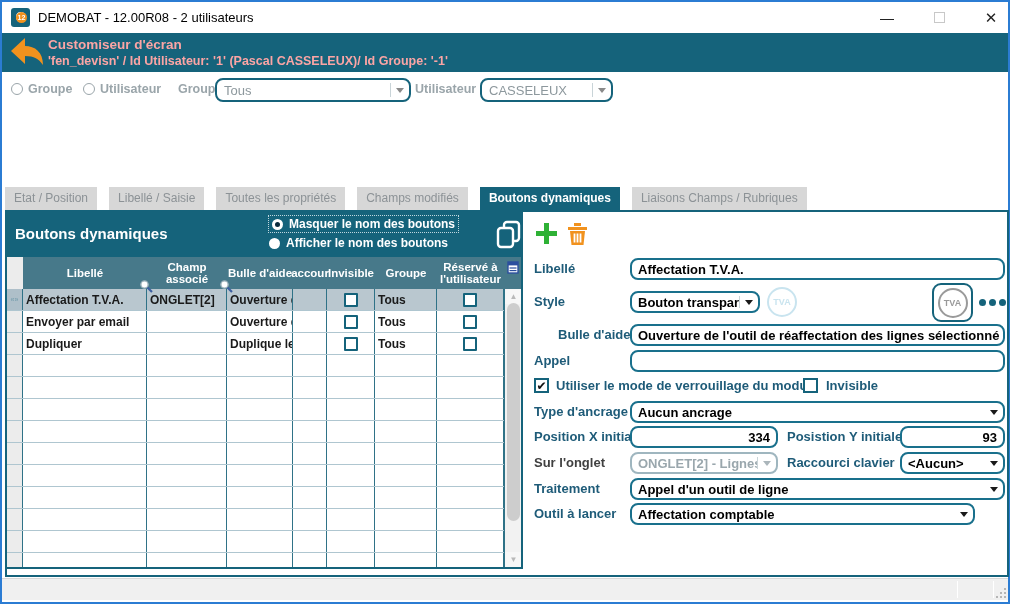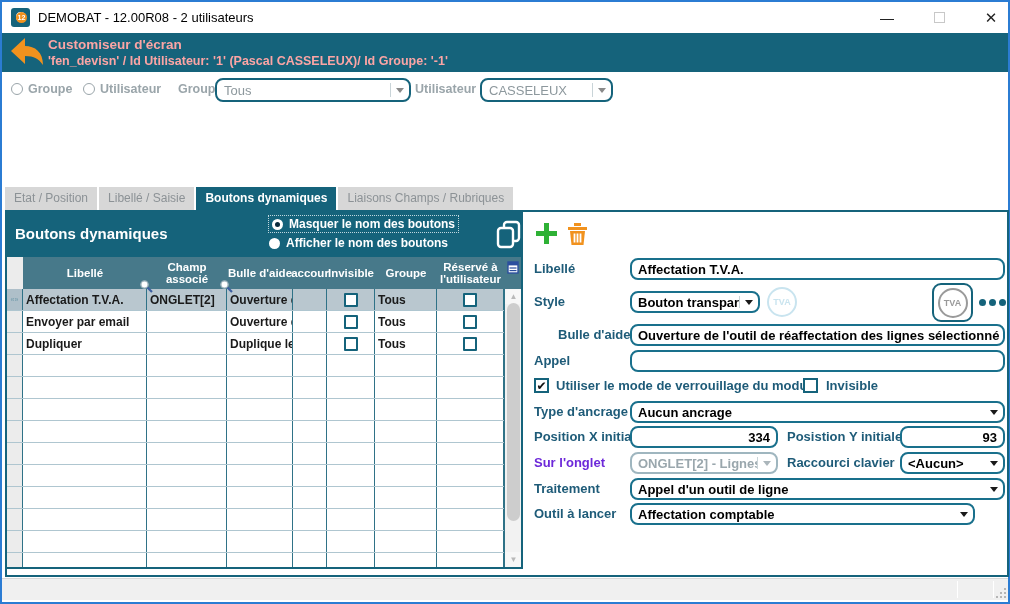--- a/index.html
+++ b/index.html
@@ -31,21 +31,21 @@
   .graylbl { font-size:12.5px; font-weight:700; color:#9AA5AA; }
   .combo-top { height:24px; border:2px solid #15637B; border-radius:8px; background:#fff; display:flex; align-items:center; }
   .combo-top .val { flex:1; padding:0 7px; font-size:13px; color:#8D989D; white-space:nowrap; overflow:hidden; }
   .sep { width:1px; height:70%; background:#C9D4D8; }
   .arrowzone { width:18px; display:flex; align-items:center; justify-content:center; }
   .tri { width:0; height:0; border-left:4px solid transparent; border-right:4px solid transparent; border-top:5px solid #8A8A8A; }
   .tri.dark { border-top-color:#1A1A1A; } .tri.dis { border-top-color:#ABB6BB; }
 
   
   .tabbar { left:3px; top:185px; height:23px; display:flex; }
-  .tab { height:23px; padding:0 9px; margin-right:2px; background:#D7D7D7; color:#8C9296; font-size:12px;
+  .tab { height:23px; padding:0 9px; margin-right:12px; background:#D7D7D7; color:#8C9296; font-size:12px;
          line-height:23px; white-space:nowrap; cursor:pointer; }
   .tab.active { background:#15637B; color:#fff; font-weight:700; }
 
   
   .content { left:3px; top:208px; width:1004px; height:367px; border:2px solid #15637B; background:#fff; }
 
   
   .leftpanel { left:0; top:0; width:516px; height:357px; border-right:2px solid #15637B; border-bottom:2px solid #15637B; background:#fff; }
   .panelheader { left:0; top:0; right:0; height:45px; background:#15637B; color:#fff; }
   .paneltitle { left:8px; top:13px; font-size:15px; font-weight:700; }
@@ -76,21 +76,21 @@
   .tcb { width:14px; height:14px; border:2px solid #15637B; background:#fff; border-radius:1px; }
   .mag { position:absolute; right:-6px; bottom:-6px; z-index:3; }
   .vscroll { position:absolute; right:0; top:32px; width:17px; height:278px; background:#F2F2F2; border-left:1px solid #2F7287; }
   .sarrow { position:absolute; left:0; width:17px; height:15px; color:#B9B9B9; font-size:8px; text-align:center; line-height:15px; background:#F7F7F7; }
   .sthumb { position:absolute; left:2px; top:14px; width:13px; height:218px; background:#CDCDCD; border-radius:7px; }
   .gridicon { position:absolute; right:1px; top:4px; }
 
   
   .iconbtn { width:27px; height:27px; cursor:pointer; }
   .flabel { font-size:13px; font-weight:700; color:#1E5B78; line-height:22px; white-space:nowrap; }
-  .flabel.dis { color:#6d28d9; }
+  .flabel.dis { color:#404040; }
   .field { height:22px; border:2px solid #19708C; border-radius:8px; background:#fff; display:flex; align-items:center;
            font-size:13px; font-weight:700; color:#000; overflow:hidden; }
   .field .txt { flex:1; padding:0 6px; white-space:nowrap; overflow:hidden; }
   .field .txt.right { text-align:right; }
   .field.dis { border-color:#9FB6BF; color:#9AA7AD; }
   .tva-faded { width:30px; height:30px; border:2px solid #C9E4EF; border-radius:50%; color:#C9E4EF;
                font-size:9px; font-weight:700; display:flex; align-items:center; justify-content:center; }
   .tva-btn { width:41px; height:39px; border:2px solid #15637B; border-radius:9px; background:#fff;
              display:flex; align-items:center; justify-content:center; cursor:pointer; }
   .tva-inner { width:30px; height:30px; border:2px solid #9A9A9A; border-radius:50%; color:#9A9A9A;
@@ -154,20 +154,22 @@
       <span class="sep"></span>
       <span class="arrowzone">
           <span class="tri"></span>
         </span>
     </div>
   </div>
 
   <div class="abs tabbar">
     <div class="tab">Etat / Position</div>
     <div class="tab">Libellé / Saisie</div>
+    <div class="tab">Toutes les propriétés</div>
+    <div class="tab">Champs modifiés</div>
     <div class="tab active">Boutons dynamiques</div>
     <div class="tab">Liaisons Champs / Rubriques</div>
   </div>
 
   <div class="abs content">
 
     <div class="abs leftpanel">
       <div class="abs panelheader">
         <div class="abs paneltitle">Boutons dynamiques</div>
         <div class="popt sel" style="left:262px; top:4px;">

